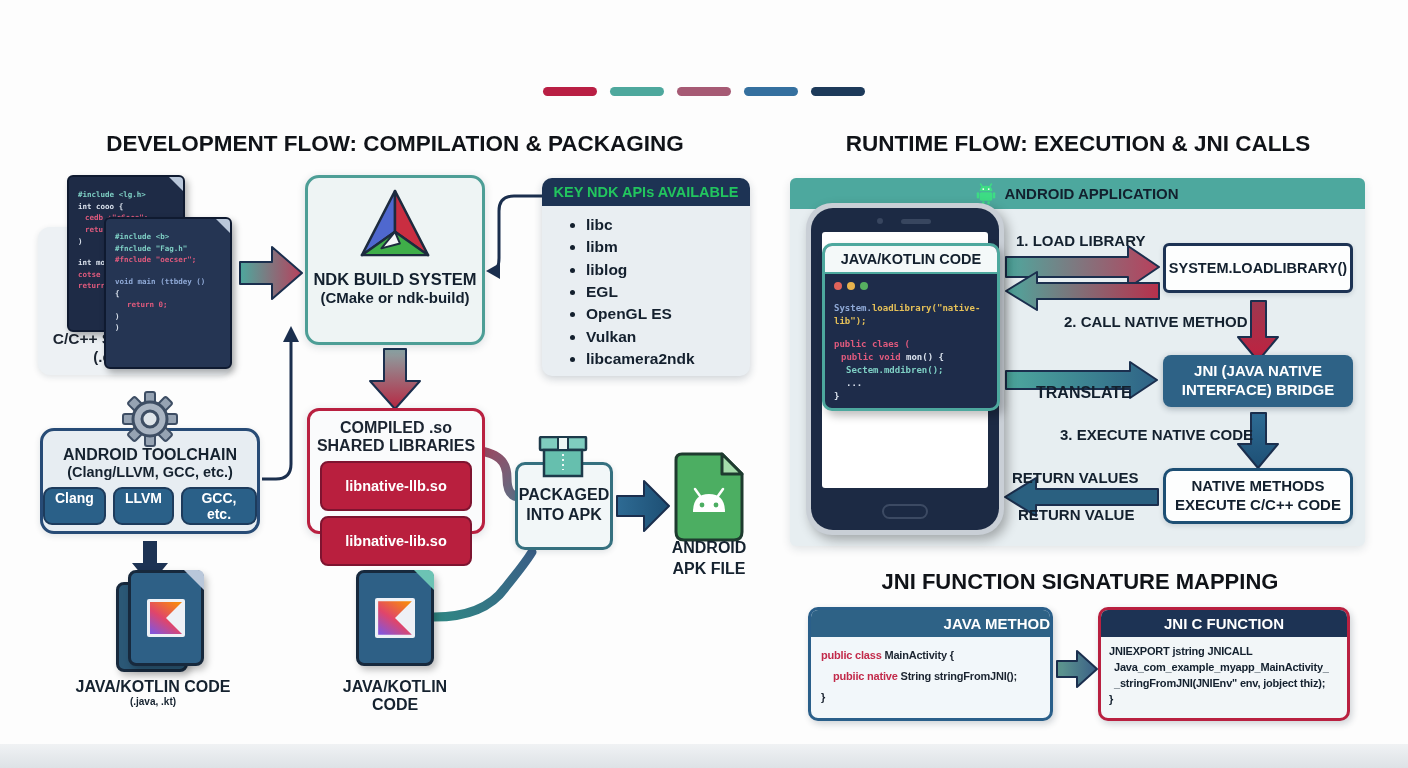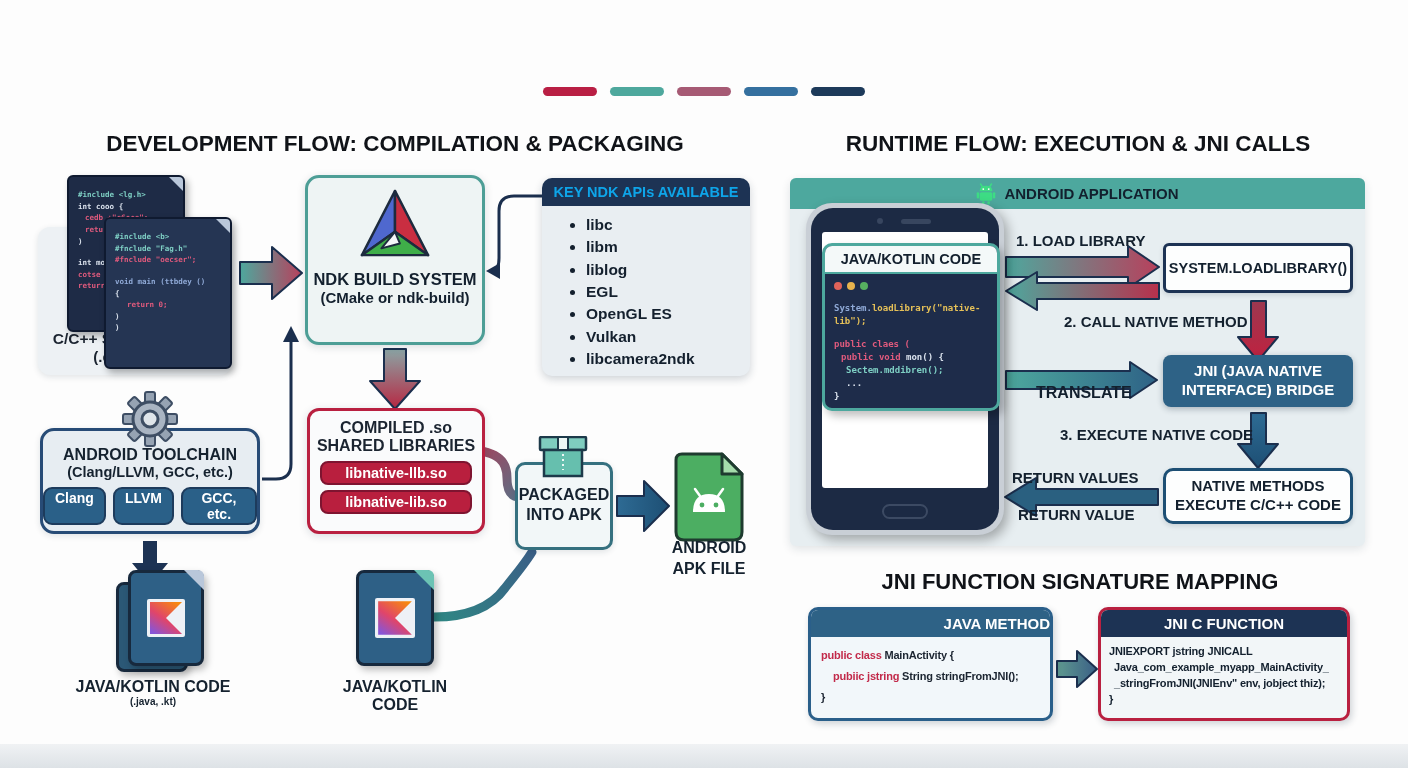--- a/index.html
+++ b/index.html
@@ -36,39 +36,39 @@
   
   .ndk-box { left:305px; top:175px; width:180px; height:170px; background:#eef4f4;
              border:3px solid #4d9e96; border-radius:14px; text-align:center; padding-top:10px;
              box-shadow:0 2px 8px rgba(20,40,60,.15); }
   .ndk-title { font-size:16.5px; font-weight:800; color:#13202e; margin-top:6px; }
   .ndk-sub { font-size:15px; font-weight:800; color:#13202e; }
 
   
   .apis-box { left:542px; top:178px; width:208px; height:198px; border-radius:10px; overflow:hidden;
               background:#e9eef2; box-shadow:0 3px 8px rgba(20,40,60,.2); }
-  .apis-head { background:#1d3354; color:#0ea5e9; font-size:14.5px; font-weight:800; text-align:center; padding:6px 8px; }
+  .apis-head { background:#1d3354; color:#22c55e; font-size:14.5px; font-weight:800; text-align:center; padding:6px 8px; }
   .apis-list { list-style:disc; margin:8px 0 0 44px; font-size:15.5px; font-weight:800; color:#14202e; line-height:1.44; }
 
   
   .tc-box { left:40px; top:428px; width:220px; height:106px; background:#e7edf2; border:3px solid #274b76;
             border-radius:14px; text-align:center; padding-top:15px; box-shadow:0 2px 6px rgba(20,40,60,.12); }
   .tc-title { font-size:16px; font-weight:800; color:#15222f; }
   .tc-sub { font-size:14.5px; font-weight:800; color:#15222f; }
   .tc-pills { display:flex; justify-content:center; gap:7px; margin-top:7px; }
   .tc-pill { background:#2a6088; border:2px solid #1d3b5c; color:#fff; font-size:14px; font-weight:700;
              padding:1px 10px; border-radius:9px; }
   .gear { left:122px; top:391px; }
 
   
   .comp-box { left:307px; top:408px; width:178px; height:126px; background:#fafbfc; border:3px solid #b92040;
               border-radius:12px; text-align:center; padding-top:8px; box-shadow:0 2px 8px rgba(20,40,60,.15); }
   .comp-title { font-size:16px; font-weight:800; color:#1b2430; line-height:1.15; }
   .lib-pill { width:152px; margin:5px auto 0; background:#b91f3e; border:2px solid #7e1430; color:#fff;
-              font-size:14.5px; font-weight:800; border-radius:8px; padding:2px 0; }
+              font-size:14.5px; font-weight:800; border-radius:8px; padding:15px 0; }
 
   
   .pkg-box { left:515px; top:462px; width:98px; height:88px; background:#f2f7f8; border:3px solid #35707f;
              border-radius:10px; text-align:center; padding-top:20px; font-size:16px; font-weight:800;
              color:#15222f; line-height:1.25; box-shadow:0 2px 6px rgba(20,40,60,.12); }
   .pkg-icon { left:537px; top:436px; }
   .apk-icon { left:672px; top:452px; }
   .apk-label { left:648px; top:538px; width:122px; text-align:center; font-size:16px; font-weight:800;
                color:#15222f; line-height:1.3; }
 
@@ -428,21 +428,21 @@
     <div>EXECUTE C/C++ CODE</div>
   </div>
   <div class="abs rt-label lbl-retvals">RETURN VALUES</div>
   <div class="abs rt-label lbl-retval">RETURN VALUE</div>
 
   <div class="abs map-head">JNI FUNCTION SIGNATURE MAPPING</div>
   <div class="abs jm-box">
     <div class="jm-head">JAVA METHOD</div>
     <div class="jm-body">
       <div><span class="kw">public class</span><span> MainActivity {</span></div>
-      <div class="jm-indent"><span class="kw">pubiic jstring</span><span> String stringFromJNI();</span></div>
+      <div class="jm-indent"><span class="kw">pubiic native</span><span> String stringFromJNI();</span></div>
       <div>}</div>
     </div>
   </div>
   <div class="abs jc-box">
     <div class="jc-head">JNI C FUNCTION</div>
     <div class="jc-body">
       <div>JNIEXPORT jstring JNICALL</div>
       <div style="padding-left:5px">Java_com_example_myapp_MainActivity_</div>
       <div style="padding-left:5px">_stringFromJNI(JNIEnv" env, jobject thiz);</div>
       <div>}</div>

